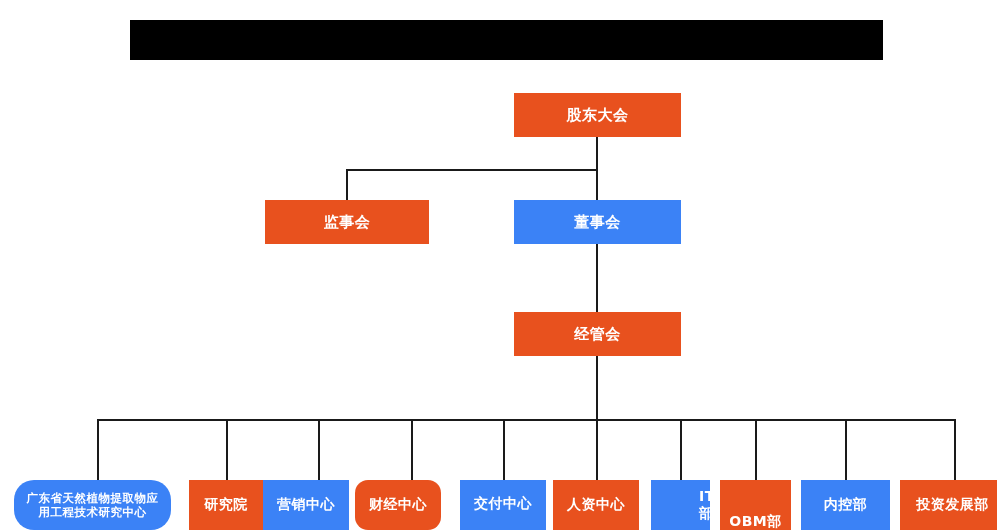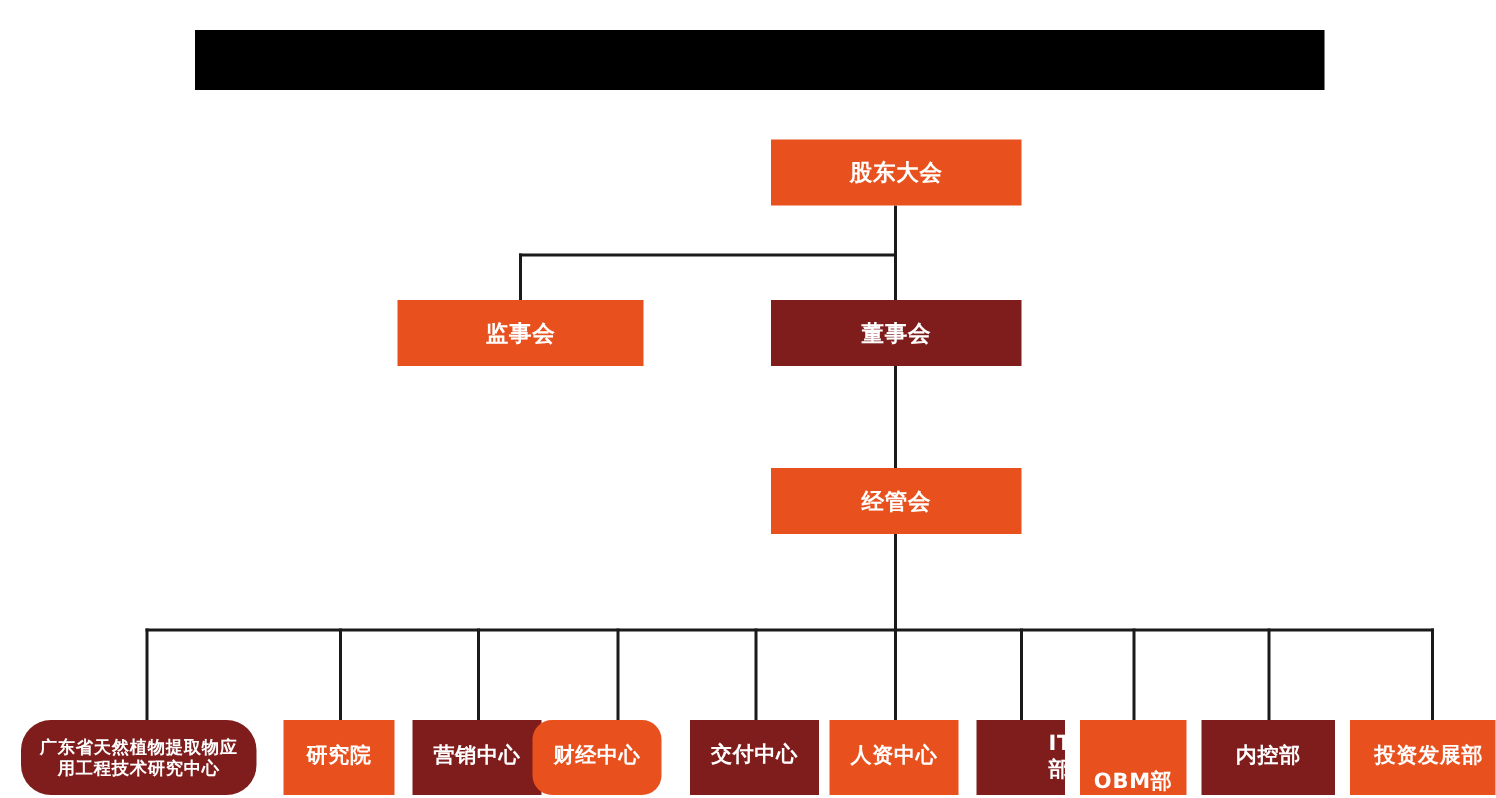--- a/index.html
+++ b/index.html
@@ -33,21 +33,21 @@
     align-items: center;
     justify-content: center;
     text-align: center;
     color: #ffffff;
     font-weight: bold;
     letter-spacing: 0.5px;
     line-height: 1.25;
     z-index: 3;
   }
   .node.dark { background: #e8511e; }
-  .node.light { background: #7f1d1d; }
+  .node.light { background: #3b82f6; }
   .node .node-label {
     display: block;
     width: 100%;
     padding: 0 4px;
     white-space: pre-line;
   }
   .connector {
     position: absolute;
     background: #1a1a1a;
     z-index: 1;
@@ -108,21 +108,21 @@
     <span class="node-label">经管会</span>
   </div>
 
   <div class="node light lvl-dept small" style="left:3px; top:480px; width:157px; height:50px;">
     <span class="node-label">广东省天然植物提取物应
 用工程技术研究中心</span>
   </div>
   <div class="node dark lvl-dept" style="left:178px; top:480px; width:74px; height:50px;">
     <span class="node-label">研究院</span>
   </div>
-  <div class="node light lvl-dept" style="left:264px; top:480px; width:86px; height:50px;">
+  <div class="node light lvl-dept" style="left:252px; top:480px; width:86px; height:50px;">
     <span class="node-label">营销中心</span>
   </div>
   <div class="node dark lvl-dept" style="left:344px; top:480px; width:86px; height:50px;border-radius:13px;">
     <span class="node-label">财经中心</span>
   </div>
   <div class="node light lvl-dept" style="left:449px; top:480px; width:86px; height:50px;font-family:Liberation Mono, monospace;">
     <span class="node-label">交付中心</span>
   </div>
   <div class="node dark lvl-dept" style="left:542px; top:480px; width:86px; height:50px;">
     <span class="node-label">人资中心</span>

